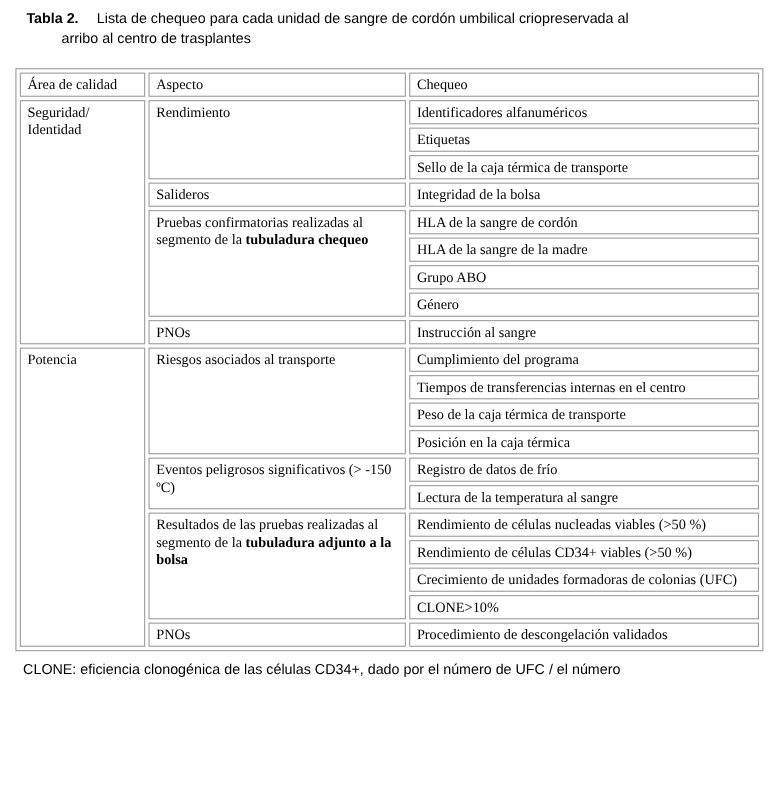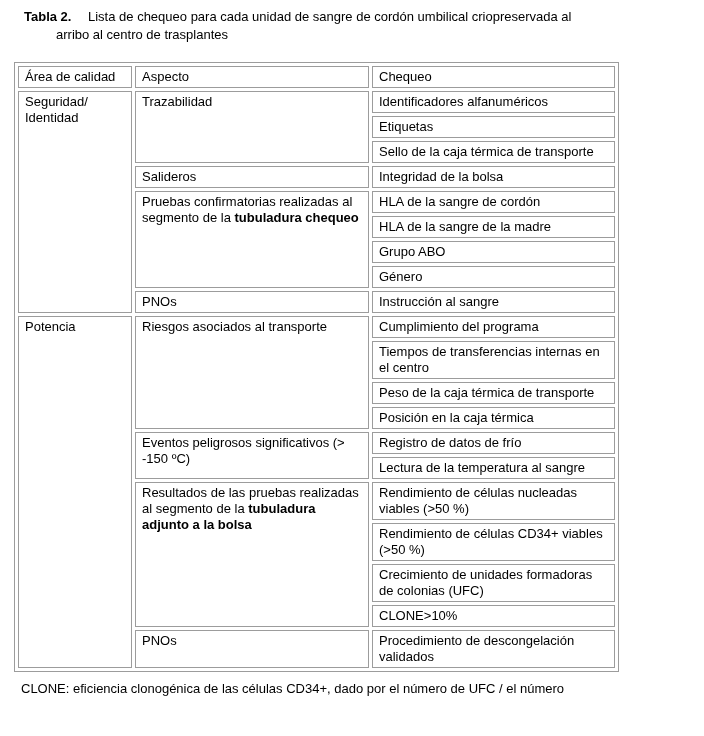--- a/index.html
+++ b/index.html
@@ -31,22 +31,23 @@
   }
   .caption-line2 {
     margin-left: 32px;
   }
   
   table.checklist {
     border-collapse: separate;
     border-spacing: 3px;
     border: 1px solid #9c9c9c;
     margin: 18px 0 0 14px;
-    width: 605px;
+    width: 680px;
     table-layout: fixed;
+    font-family: Liberation Serif, serif;
   }
   table.checklist td {
     border: 1px solid #9c9c9c;
     vertical-align: top;
     padding: 2px 6px;
     line-height: 16px;
     background: #ffffff;
     overflow: hidden;
   }
   col.c1 { width: 114px; }
@@ -76,21 +77,21 @@
     <tbody>
 
       <tr>
         <td>Área de calidad</td>
         <td>Aspecto</td>
         <td>Chequeo</td>
       </tr>
 
       <tr>
         <td rowspan="9">Seguridad/​Identidad</td>
-        <td rowspan="3">Trazabilidad</td>
+        <td rowspan="3">Rendimiento</td>
         <td>Identificadores alfanuméricos</td>
       </tr>
       <tr>
         <td>Etiquetas</td>
       </tr>
       <tr>
         <td>Sello de la caja térmica de transporte</td>
       </tr>
 
       <tr>

